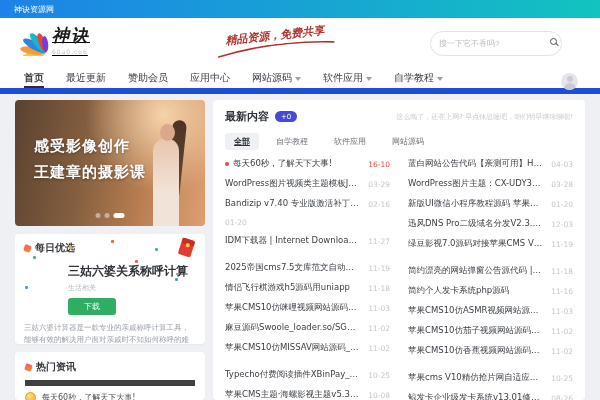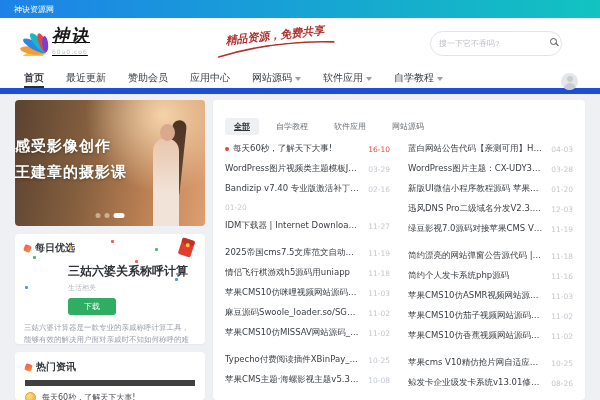--- a/index.html
+++ b/index.html
@@ -58,21 +58,21 @@
   .hero { height:126px; border-radius:4px; position:relative; overflow:hidden; cursor:pointer;
     background:linear-gradient(100deg,#5a4230 0%,#86603f 38%,#b97e52 68%,#dd9f72 100%); }
   .hero-light { position:absolute; inset:0;
     background:radial-gradient(circle at 78% 12%, rgba(255,226,186,.85), rgba(255,226,186,0) 42%); }
   .hero-body { position:absolute; right:26px; top:38px; width:26px; height:92px; border-radius:13px 13px 4px 4px;
     background:linear-gradient(180deg,#e8c6ad,#f2e3d8 60%); }
   .hero-head { position:absolute; right:30px; top:24px; width:15px; height:17px; border-radius:50%; background:#d8a械98c;
     background:#d9a98c; }
   .hero-hair { position:absolute; right:22px; top:20px; width:14px; height:80px; border-radius:8px;
     background:linear-gradient(180deg,#4c3425,#6b4a33); transform:rotate(6deg); }
-  .hero-title { position:absolute; left:0; top:34px; color:#fff; font-weight:bold; font-size:15px;
+  .hero-title { position:absolute; left:19px; top:34px; color:#fff; font-weight:bold; font-size:15px;
     line-height:1.7; text-shadow:0 1px 3px rgba(0,0,0,.35); letter-spacing:1px; }
   .hero-dots { position:absolute; bottom:8px; left:50%; transform:translateX(-50%); display:flex; gap:4px;
     align-items:center; }
   .hero-dots .dot { width:5px; height:5px; border-radius:3px; background:rgba(255,255,255,.45); cursor:pointer; }
   .hero-dots .dot.active { width:11px; background:#fff; }
 
   
   .card { background:#fff; border-radius:4px; box-shadow:0 1px 2px rgba(0,0,0,.04); }
   .daily { margin-top:8px; height:110px; position:relative; overflow:hidden; padding:7px 9px; }
   .sec-head { display:flex; align-items:center; gap:4px; font-size:10px; font-weight:bold; color:#33373c; }
@@ -258,20 +258,25 @@
             <span class="medal"></span>
             <span class="item-title">每天60秒，了解天下大事!</span>
 
           </div>
 
         </div>
     </div>
   </div>
 
   <div class="card latest">
+    <div class="latest-head">
+      <span class="latest-title">最新内容</span>
+      <span class="badge">+0</span>
+      <span class="notice">这么晚了，还在上网? 早点休息睡吧，咱们明早继续聊呗!</span>
+    </div>
 
     <div class="tabs">
 
         <div class="tab active">
           <span>全部</span>
         </div>
 
         <div class="tab">
           <span>自学教程</span>
         </div>

